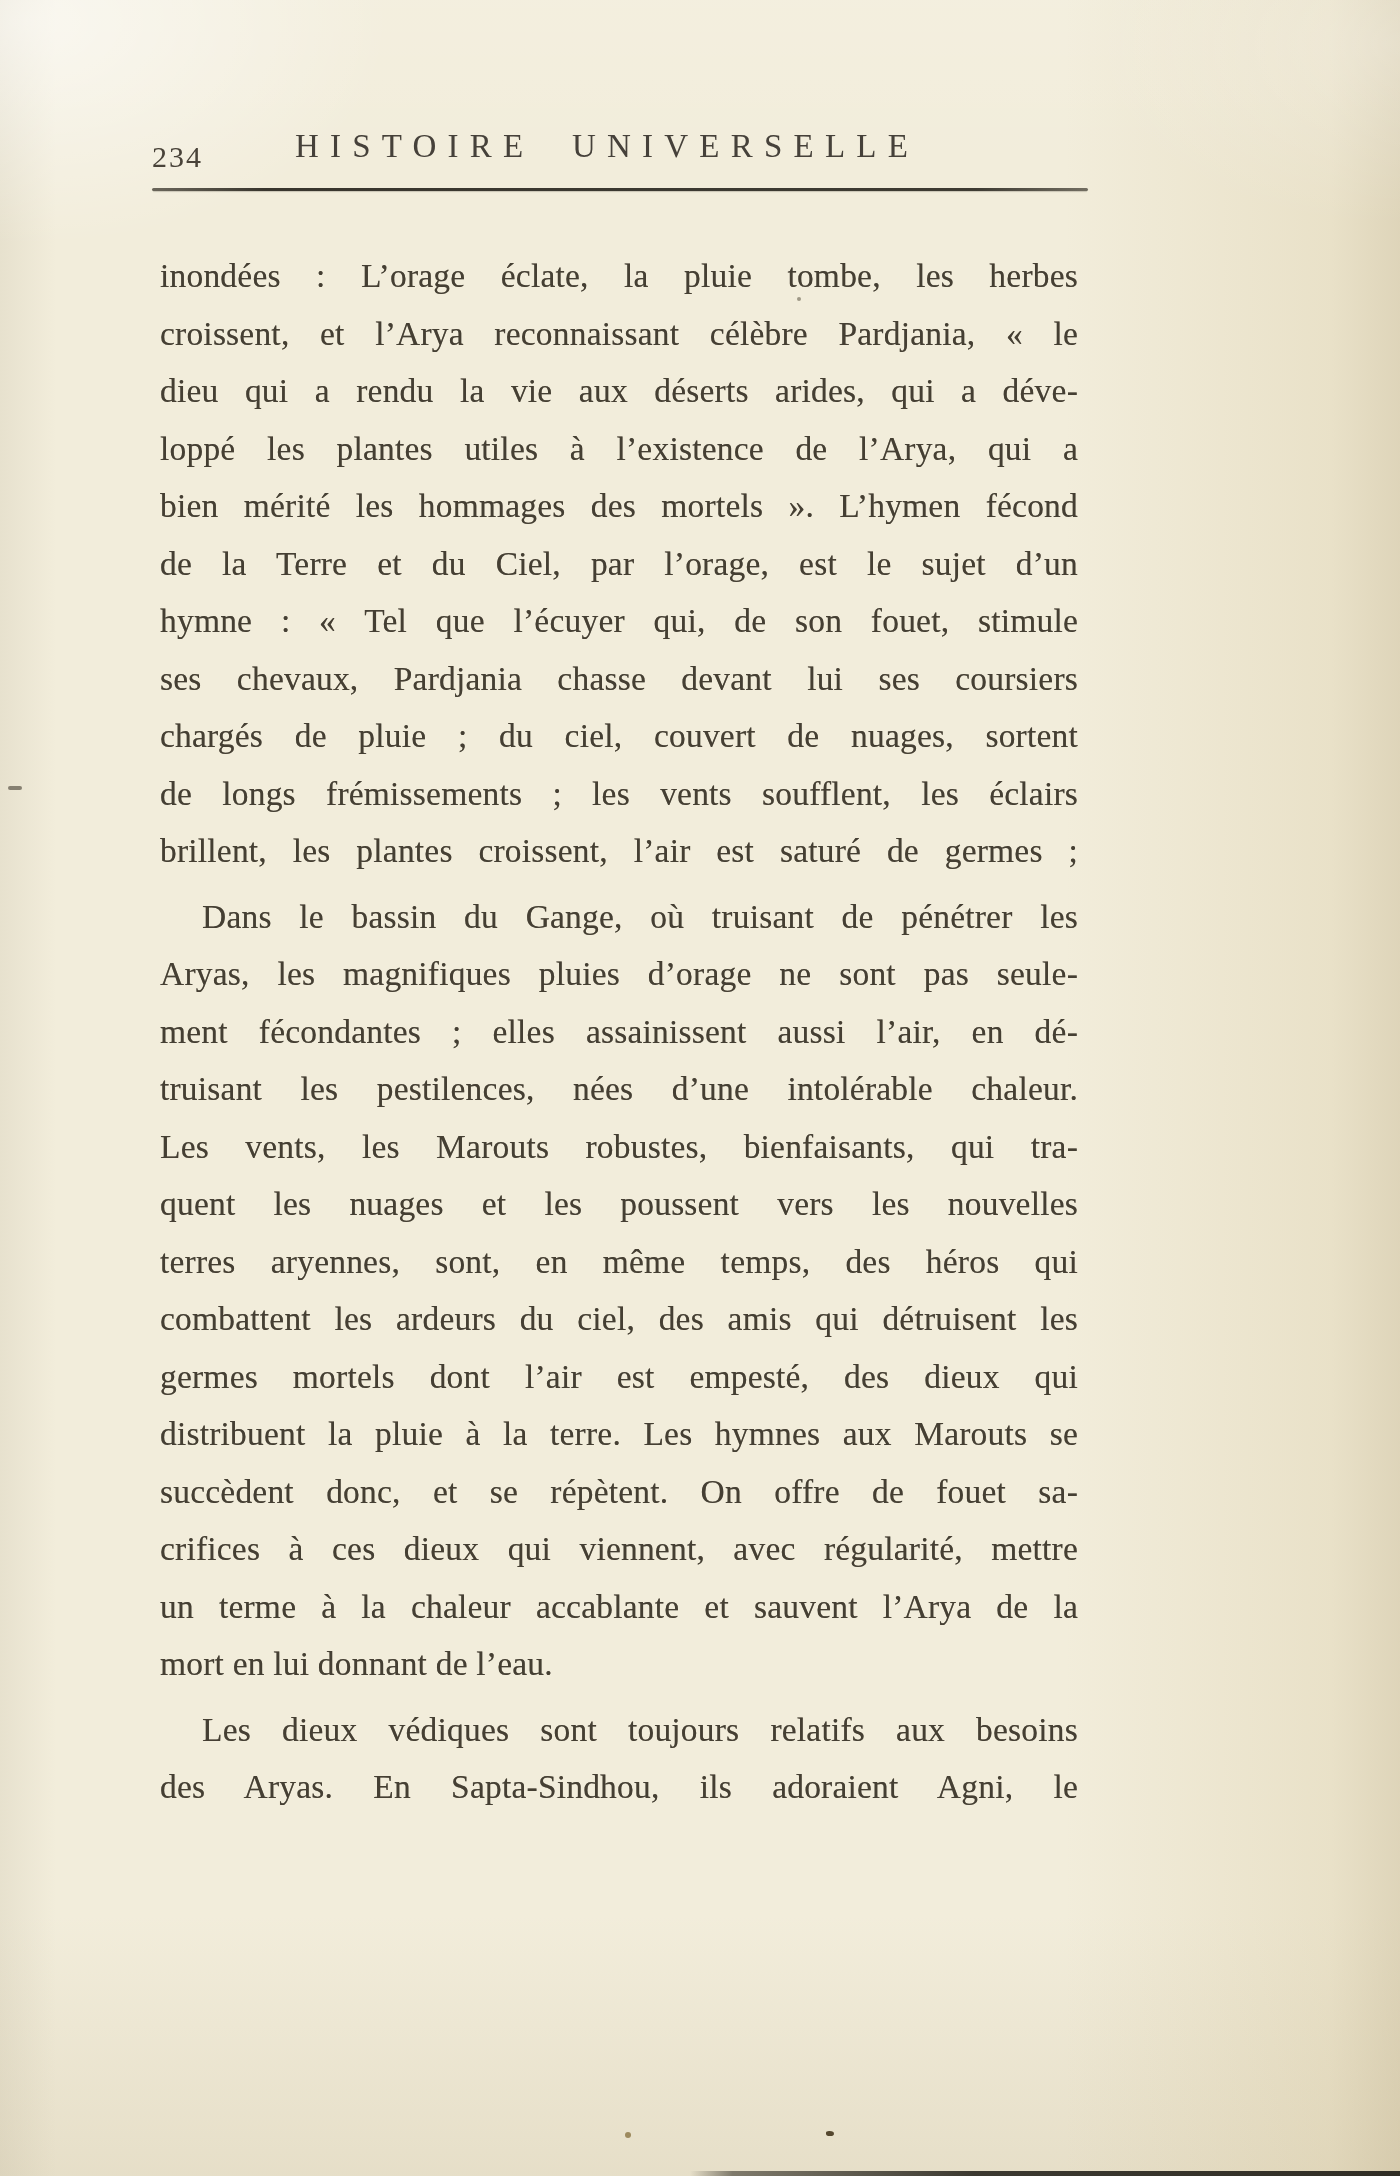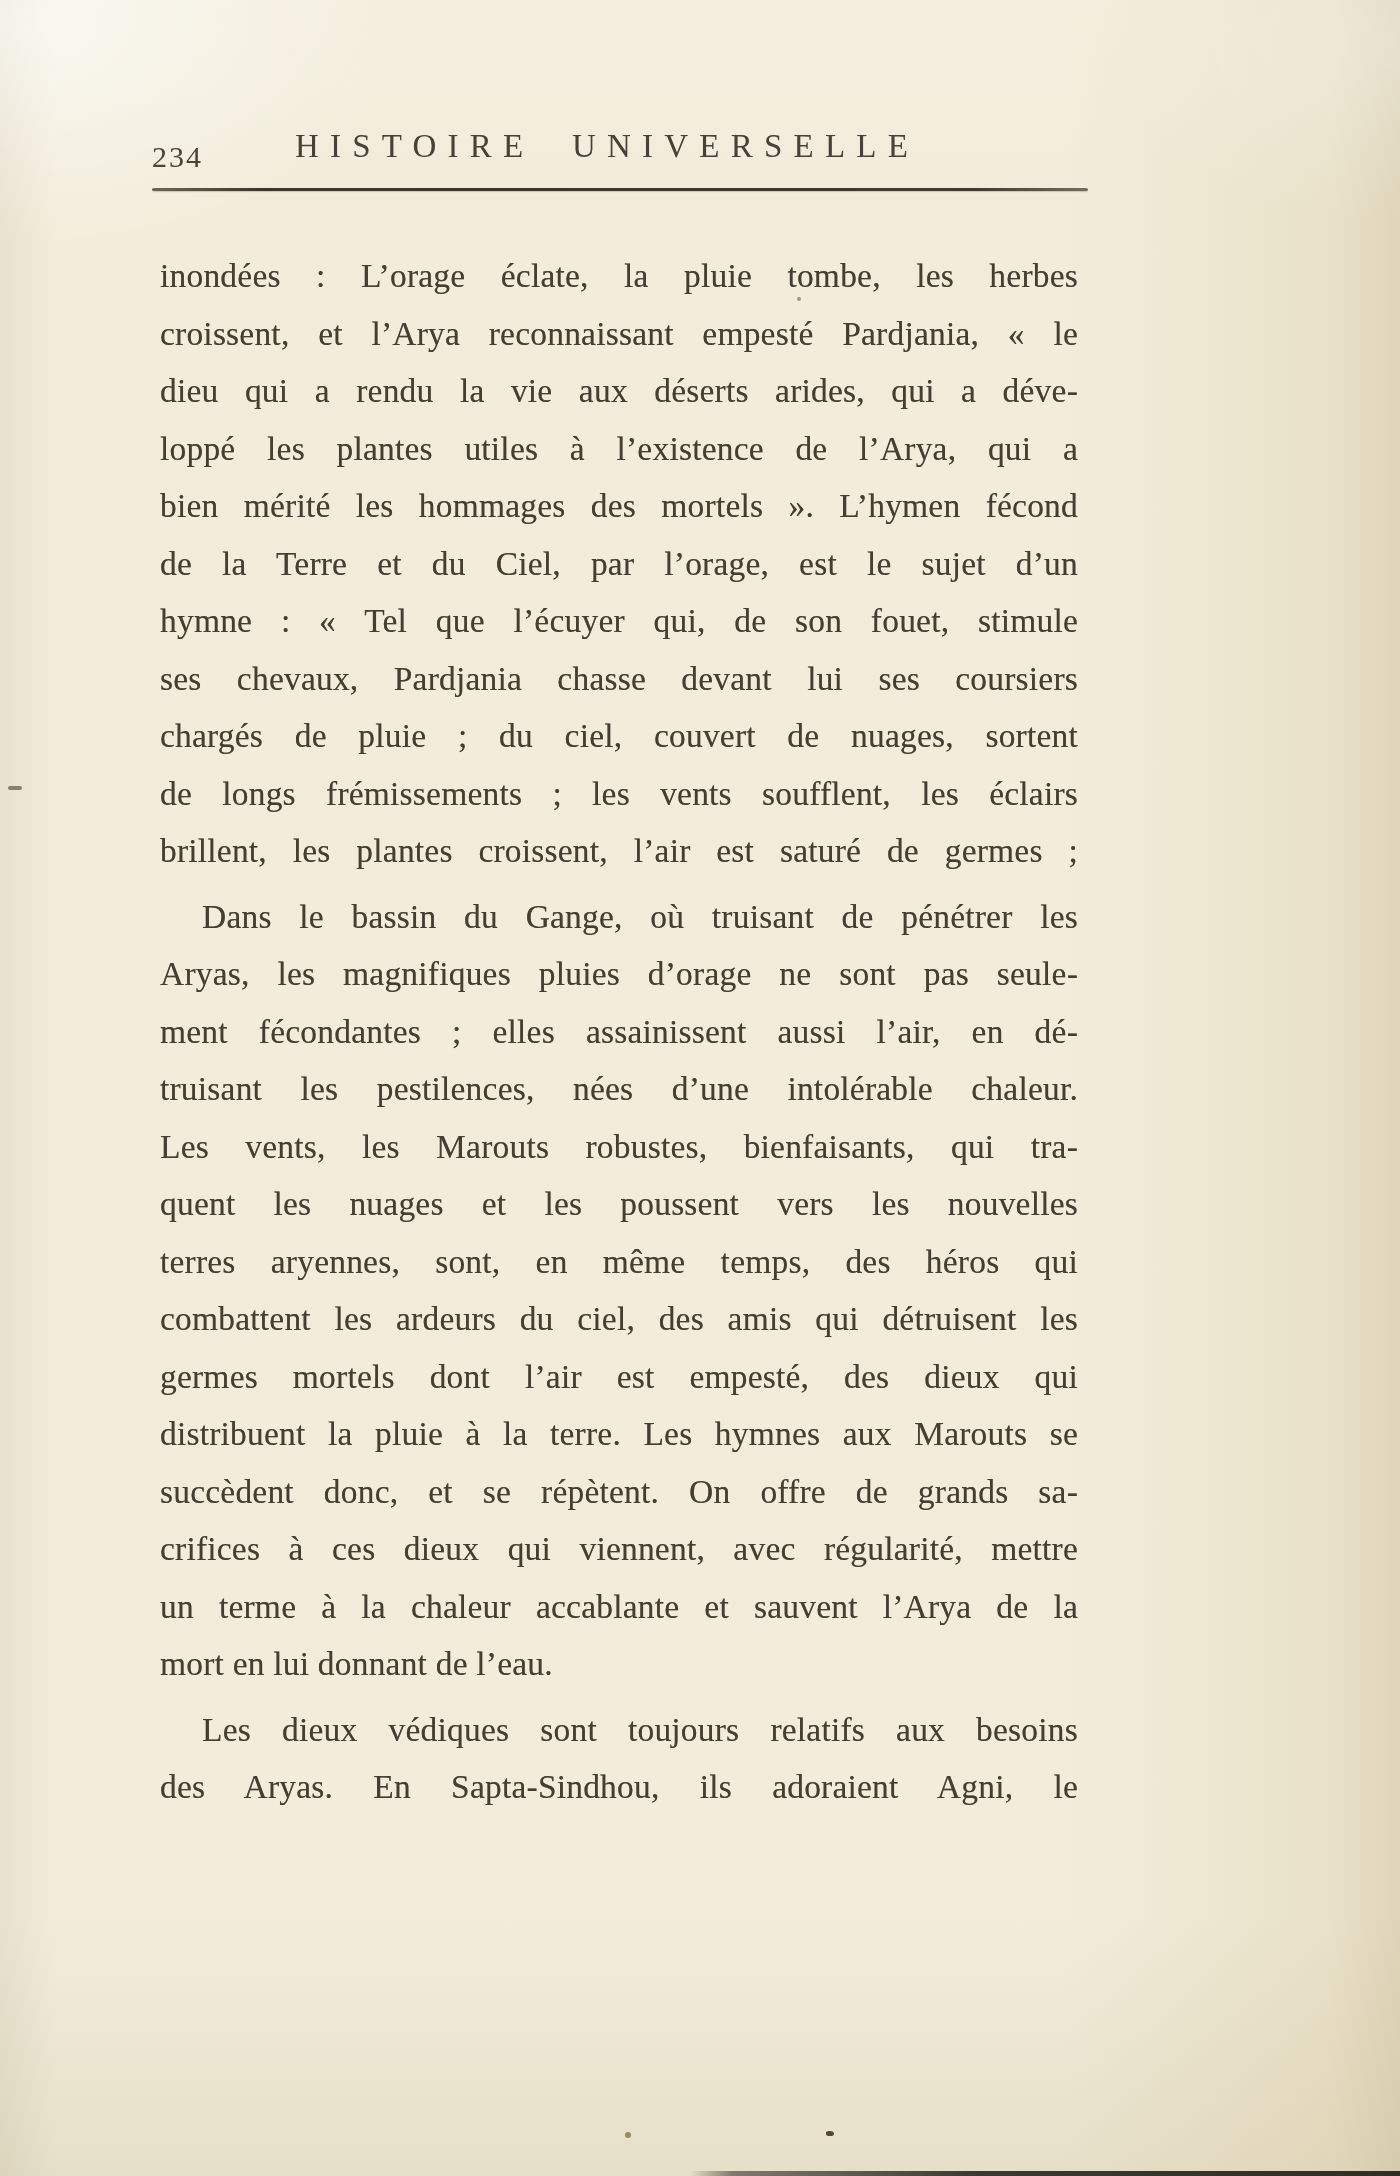--- a/index.html
+++ b/index.html
@@ -103,21 +103,21 @@
 
   <div class="page-number">234</div>
 
   <div class="header-title">HISTOIRE UNIVERSELLE</div>
 
   <div class="header-rule"></div>
 
   <div class="body-text" id="body-text">
       <div class="para">
         <div class="line">inondées : L’orage éclate, la pluie tombe, les herbes</div>
-        <div class="line">croissent, et l’Arya reconnaissant empesté Pardjania, « le</div>
+        <div class="line">croissent, et l’Arya reconnaissant célèbre Pardjania, « le</div>
         <div class="line">dieu qui a rendu la vie aux déserts arides, qui a déve-</div>
         <div class="line">loppé les plantes utiles à l’existence de l’Arya, qui a</div>
         <div class="line">bien mérité les hommages des mortels ». L’hymen fécond</div>
         <div class="line">de la Terre et du Ciel, par l’orage, est le sujet d’un</div>
         <div class="line">hymne : « Tel que l’écuyer qui, de son fouet, stimule</div>
         <div class="line">ses chevaux, Pardjania chasse devant lui ses coursiers</div>
         <div class="line">chargés de pluie ; du ciel, couvert de nuages, sortent</div>
         <div class="line">de longs frémissements ; les vents soufflent, les éclairs</div>
         <div class="line">brillent, les plantes croissent, l’air est saturé de germes ;</div>
       </div>
@@ -125,21 +125,21 @@
         <div class="line">Dans le bassin du Gange, où truisant de pénétrer les</div>
         <div class="line">Aryas, les magnifiques pluies d’orage ne sont pas seule-</div>
         <div class="line">ment fécondantes ; elles assainissent aussi l’air, en dé-</div>
         <div class="line">truisant les pestilences, nées d’une intolérable chaleur.</div>
         <div class="line">Les vents, les Marouts robustes, bienfaisants, qui tra-</div>
         <div class="line">quent les nuages et les poussent vers les nouvelles</div>
         <div class="line">terres aryennes, sont, en même temps, des héros qui</div>
         <div class="line">combattent les ardeurs du ciel, des amis qui détruisent les</div>
         <div class="line">germes mortels dont l’air est empesté, des dieux qui</div>
         <div class="line">distribuent la pluie à la terre. Les hymnes aux Marouts se</div>
-        <div class="line">succèdent donc, et se répètent. On offre de grands sa-</div>
+        <div class="line">succèdent donc, et se répètent. On offre de fouet sa-</div>
         <div class="line">crifices à ces dieux qui viennent, avec régularité, mettre</div>
         <div class="line">un terme à la chaleur accablante et sauvent l’Arya de la</div>
         <div class="line last">mort en lui donnant de l’eau.</div>
       </div>
       <div class="para indent">
         <div class="line">Les dieux védiques sont toujours relatifs aux besoins</div>
         <div class="line">des Aryas. En Sapta-Sindhou, ils adoraient Agni, le</div>
       </div>
     </div>
 

